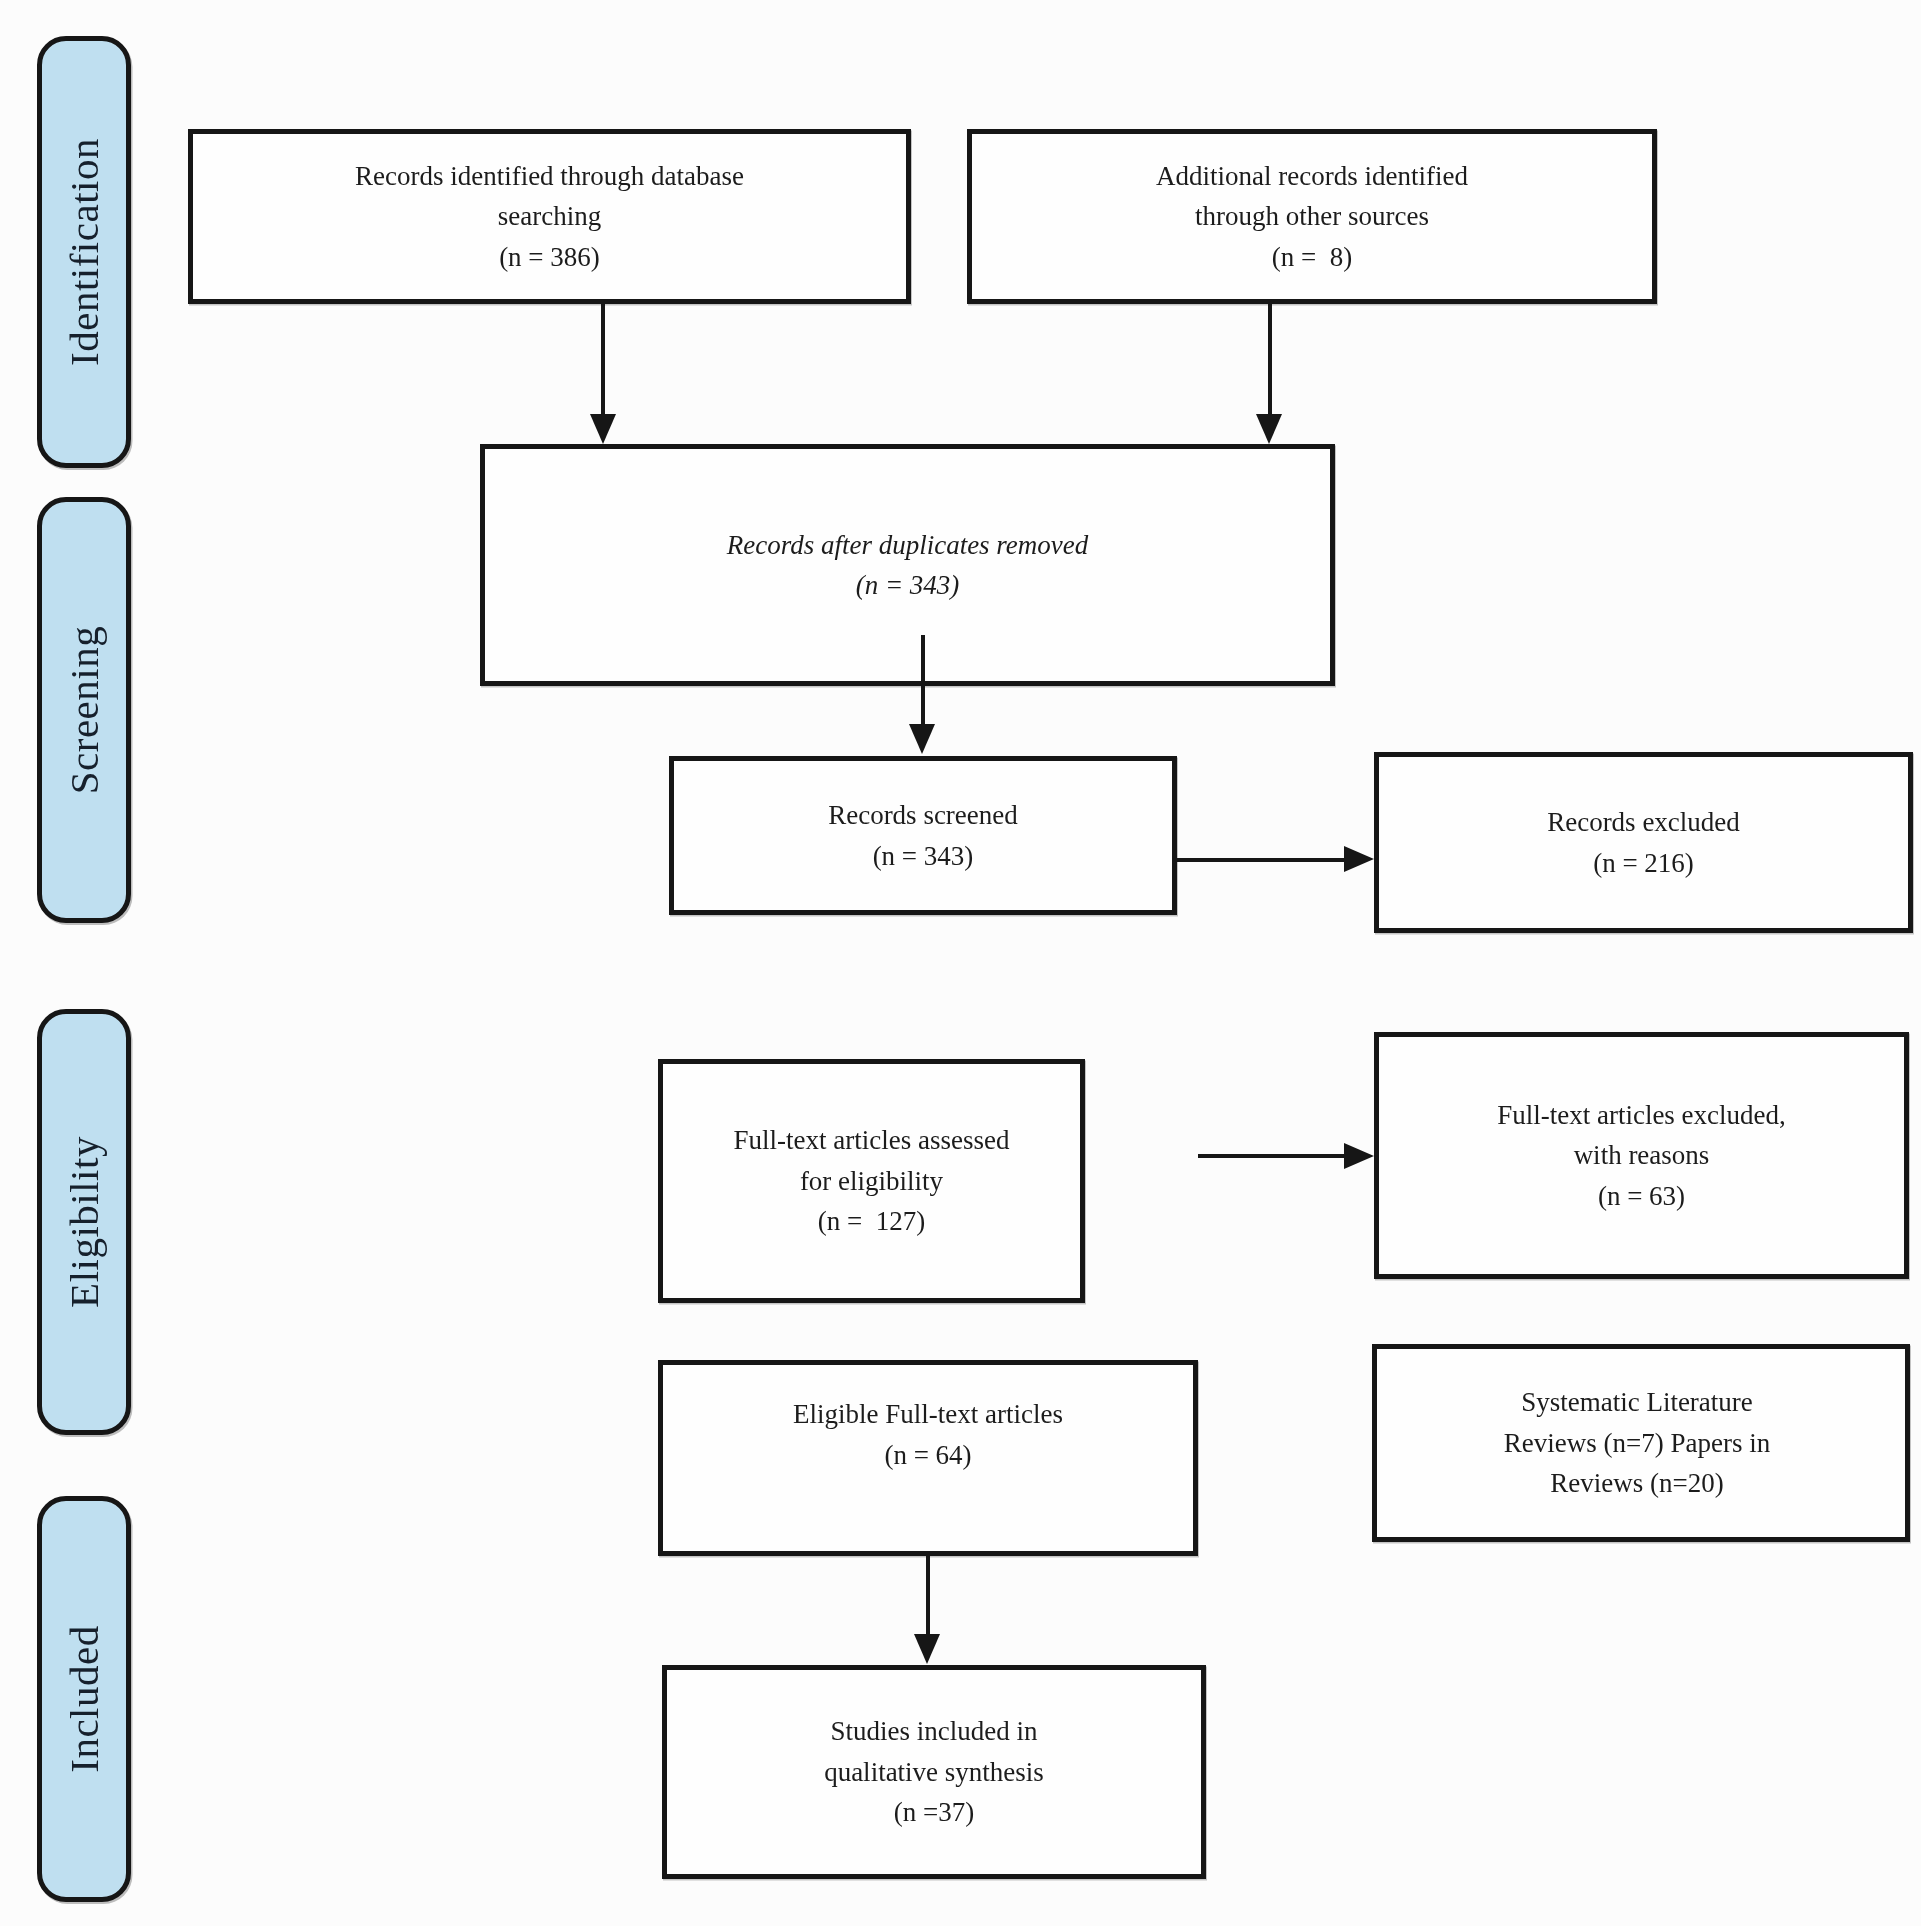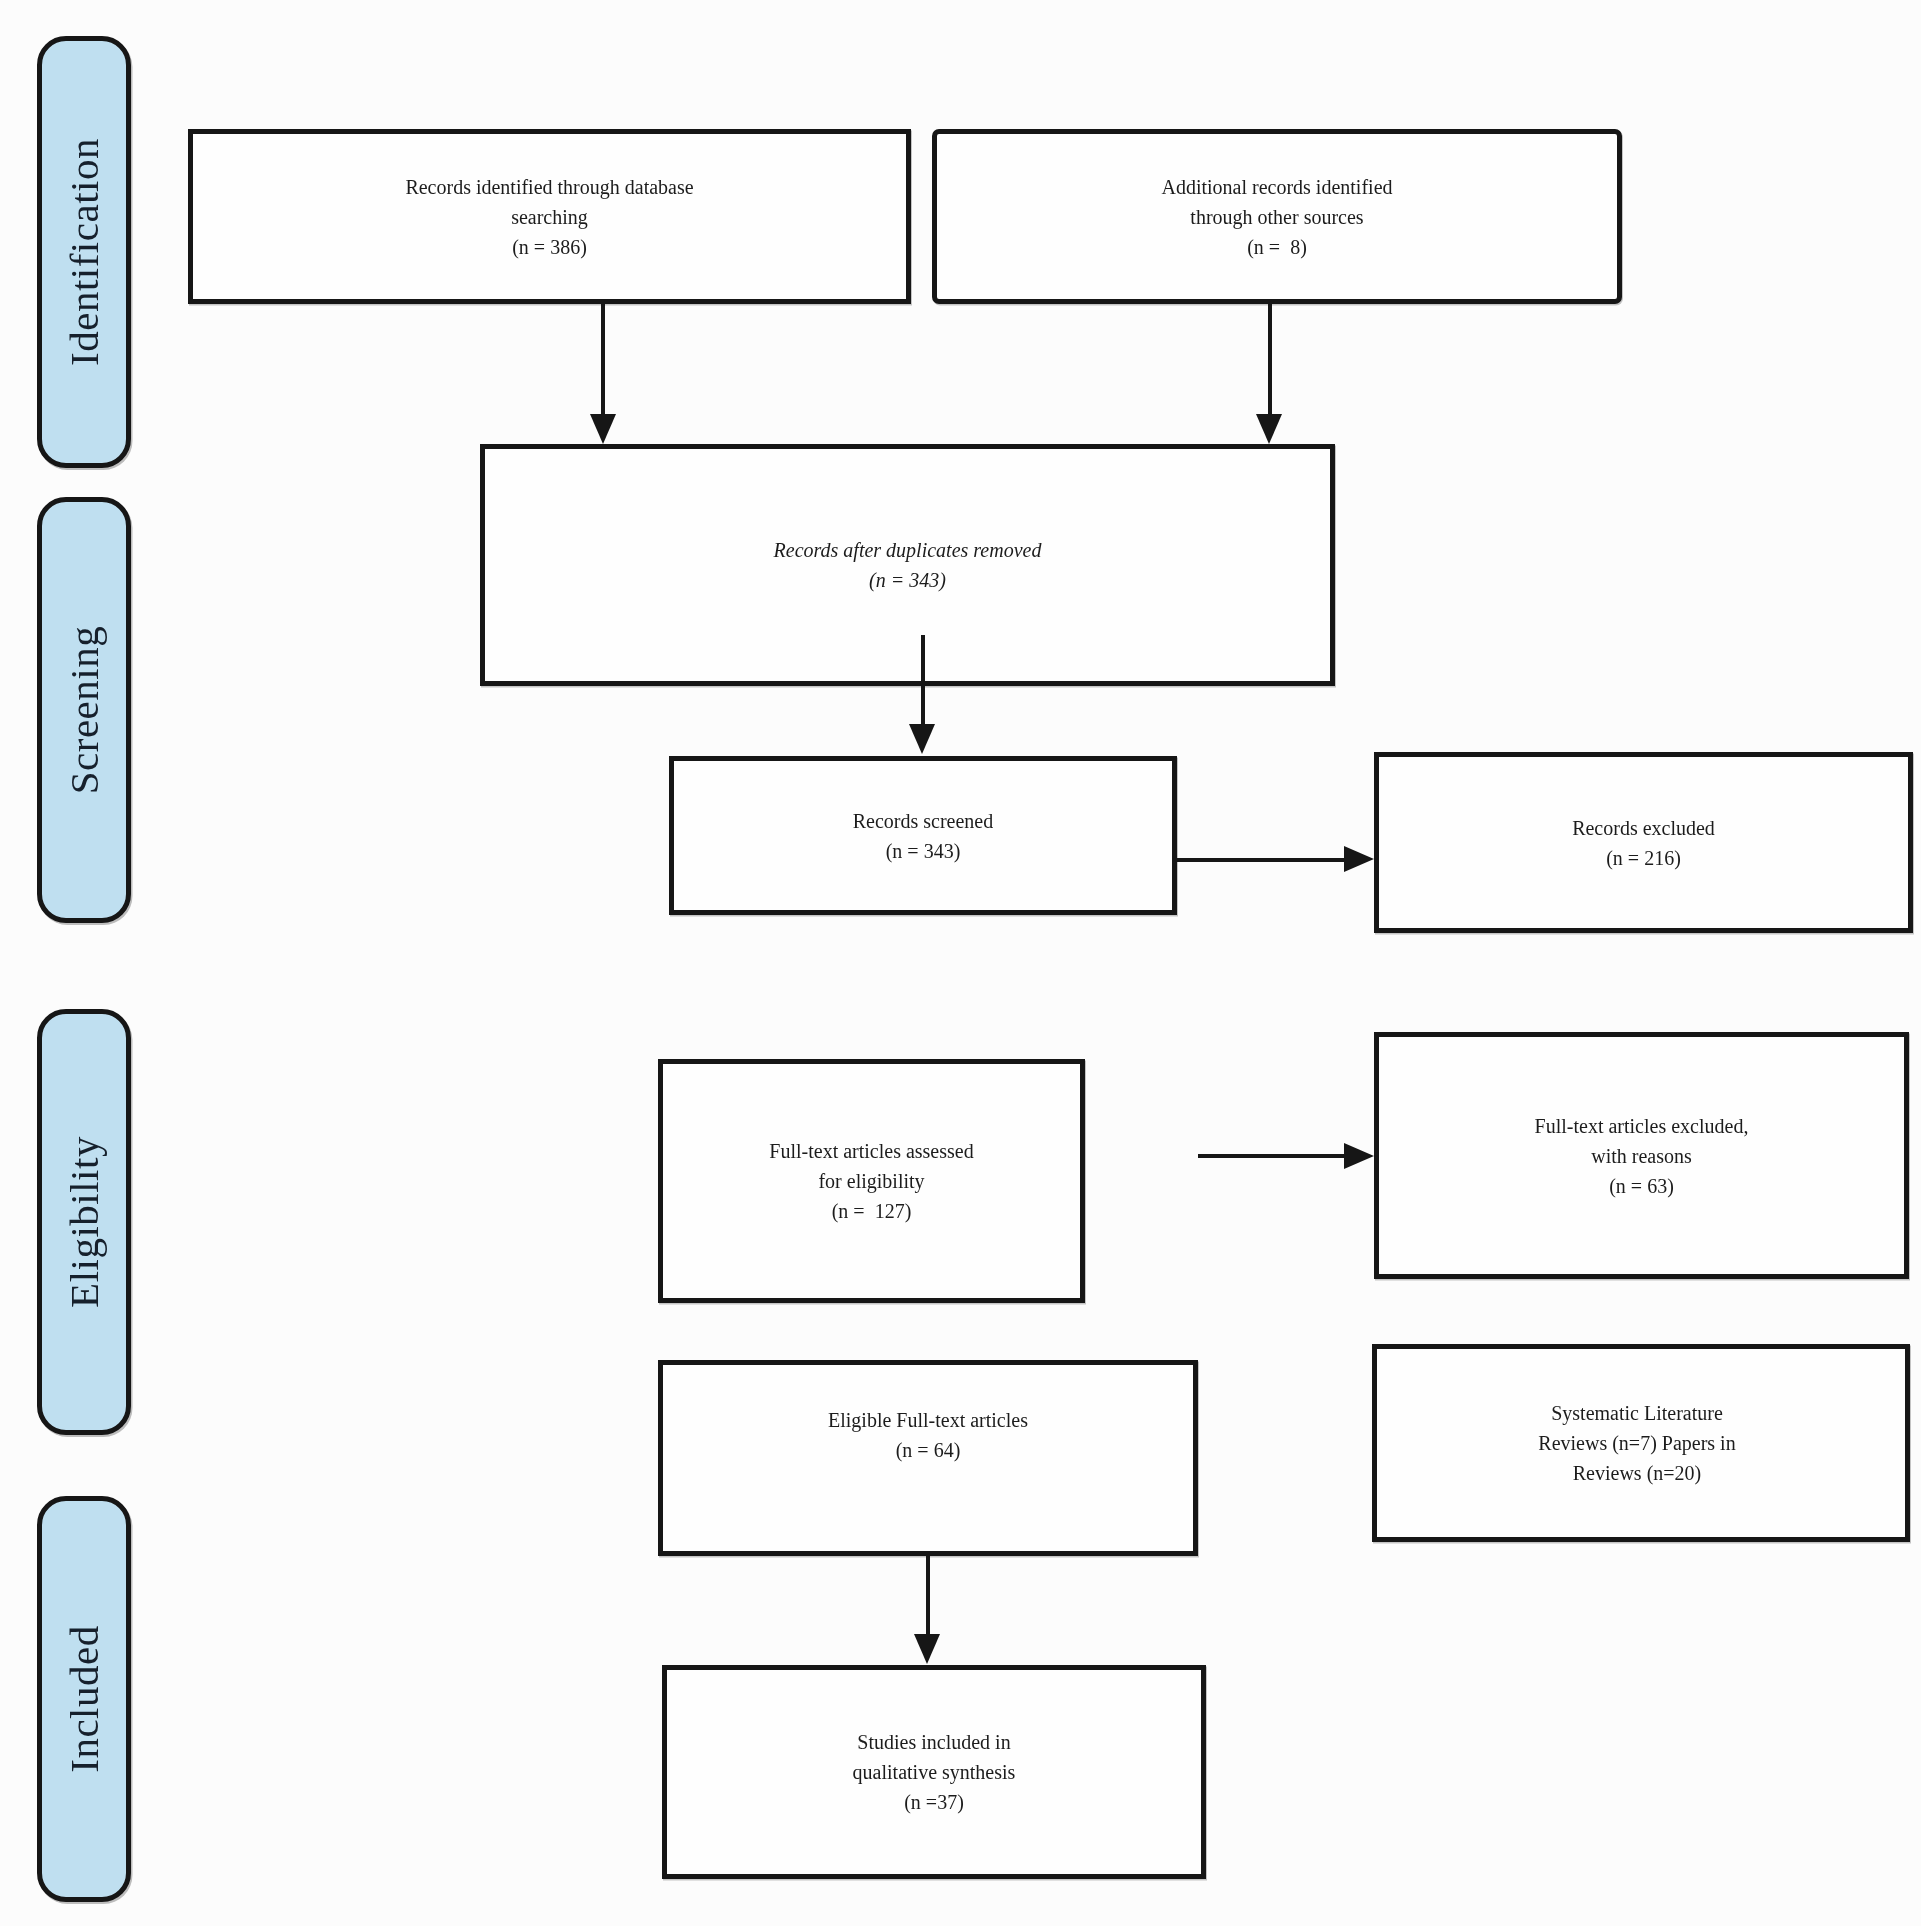--- a/index.html
+++ b/index.html
@@ -35,21 +35,21 @@
     letter-spacing:0.5px;
     color:#16202c;
   }
   
   .fbox{
     position:absolute;
     background:var(--box-fill);
     border:5px solid var(--line-color);
     display:flex;align-items:center;justify-content:center;
     text-align:center;
-    font-size:20px;
+    font-size:27px;
     line-height:1.5;
     white-space:pre-wrap;
     padding:9px 18px;
     box-shadow:1px 1.5px 0 rgba(0,0,0,.22);
   }
   
   .shaft-v{position:absolute;width:4px;background:var(--line-color);}
   .shaft-h{position:absolute;height:4px;background:var(--line-color);}
   .head-down{
     position:absolute;width:0;height:0;
@@ -82,21 +82,21 @@
   </div>
 
   <div class="stagebar" style="top:1496px;height:406px;">
     <span class="vlabel">Included</span>
   </div>
 
   <div class="fbox" style="left:188px;top:129px;width:723px;height:175px;">Records identified through database
 searching
 (n = 386)</div>
 
-  <div class="fbox" style="left:932px;top:129px;width:690px;height:175px;border-radius:7px;">Additional records identified
+  <div class="fbox" style="left:967px;top:129px;width:690px;height:175px;">Additional records identified
 through other sources
 (n =  8)</div>
 
   <div class="shaft-v" style="left:601px;top:304px;height:112px;"></div>
   <div class="head-down" style="left:590px;top:414px;"></div>
 
   <div class="shaft-v" style="left:1268px;top:304px;height:112px;"></div>
   <div class="head-down" style="left:1256px;top:414px;"></div>
 
   <div class="fbox" style="left:480px;top:444px;width:855px;height:242px;font-style:italic;">Records after duplicates removed

